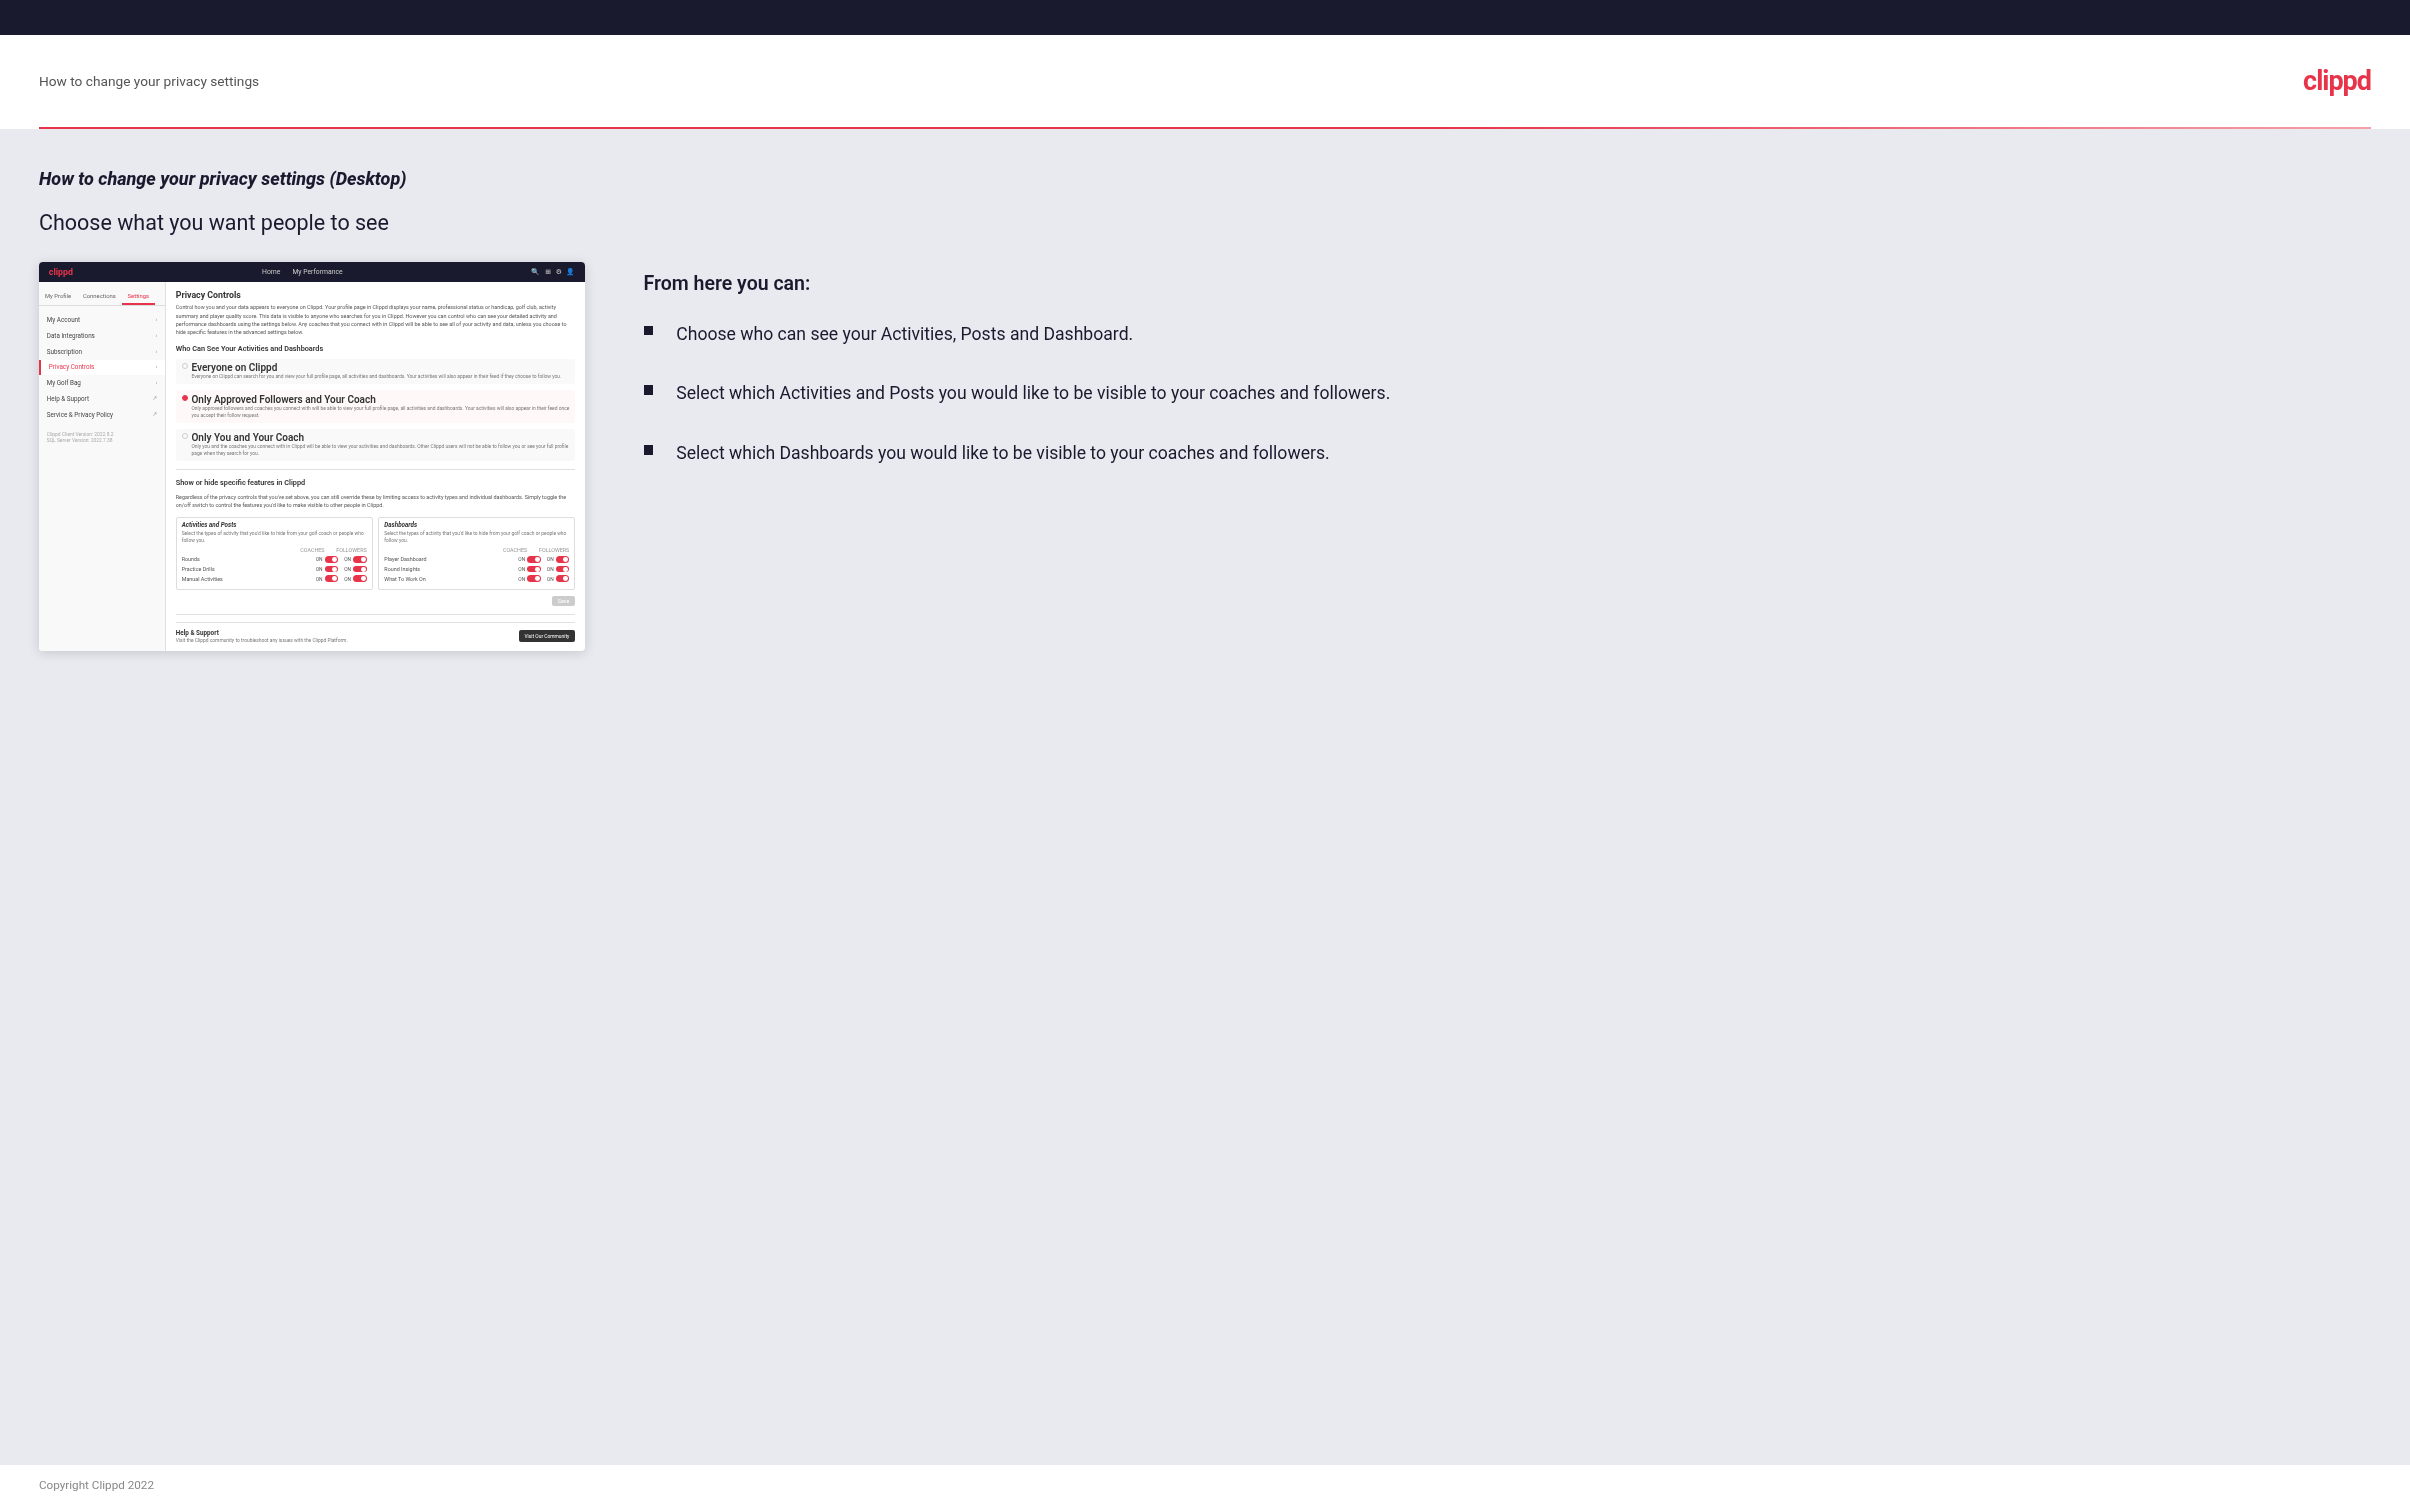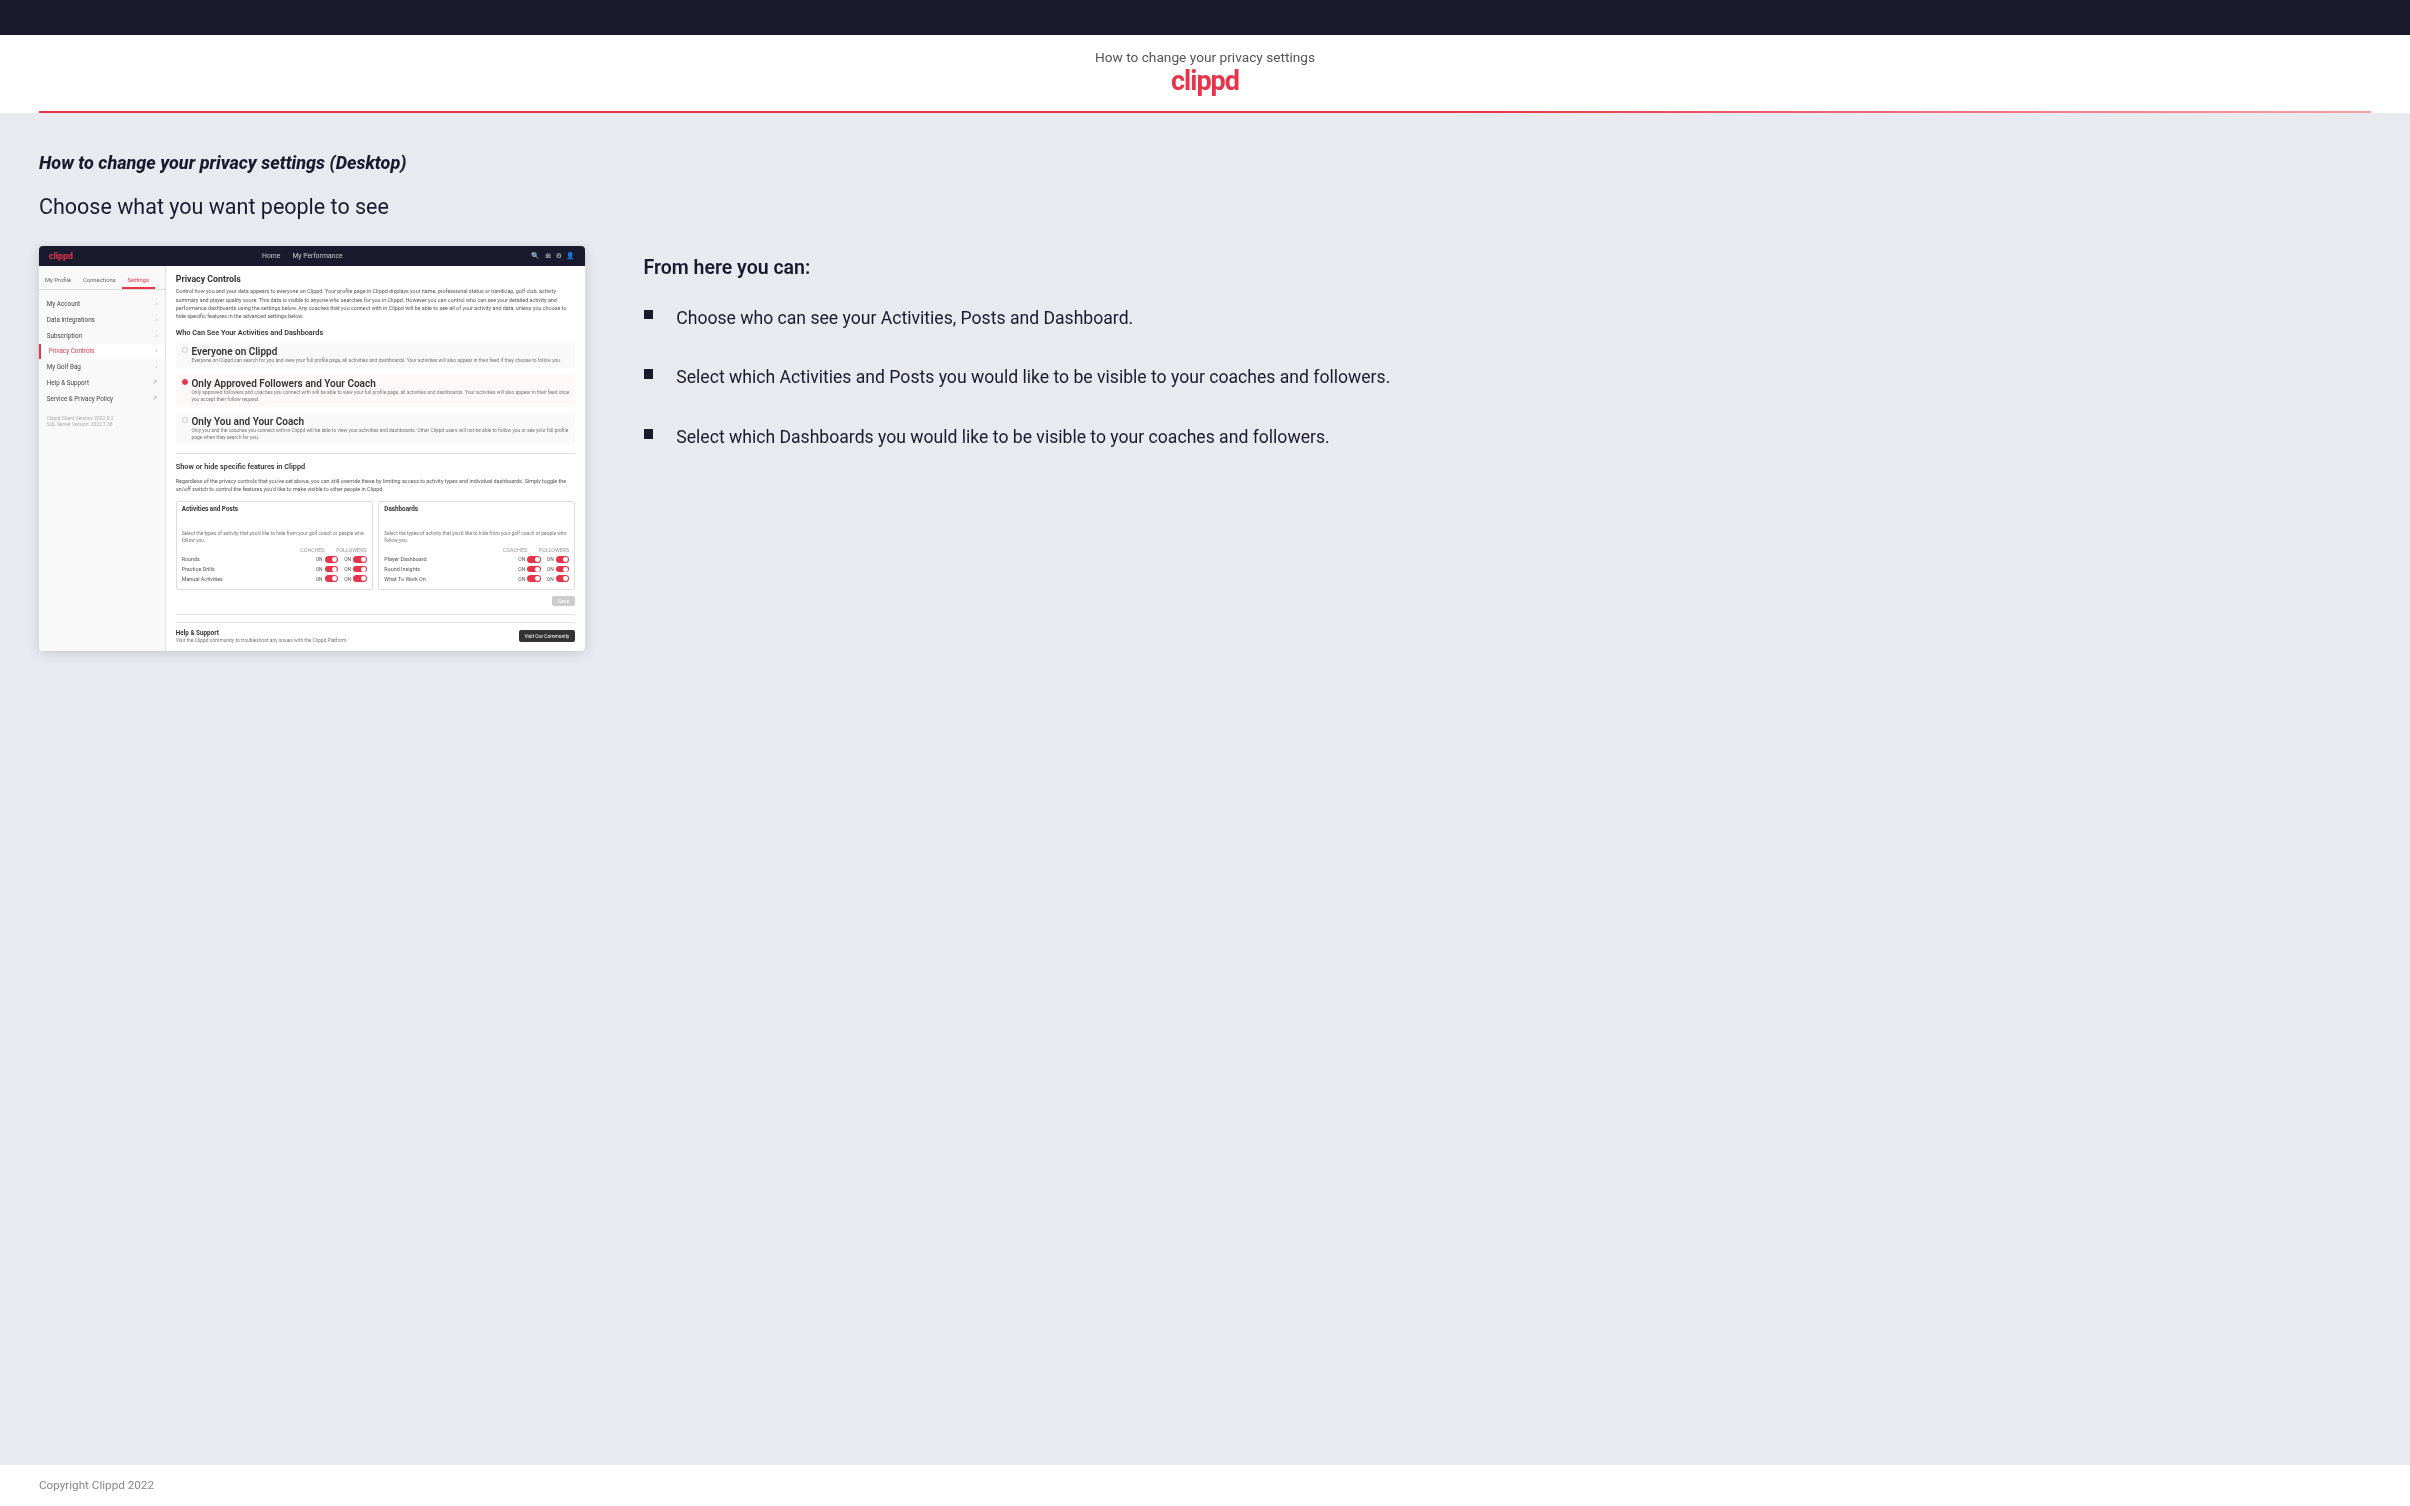--- a/index.html
+++ b/index.html
@@ -15,24 +15,23 @@
     .top-bar {
       background: #1a1a2e;
       height: 35px;
       width: 100%;
       flex-shrink: 0;
     }
     
     .header {
       display: flex;
       align-items: center;
-      justify-content: center;
-      padding: 14px 39px;
+      justify-content: space-between;
+      padding: 30px 39px;
       background: #fff;
-      flex-direction: column;
     }
     .header-title {
       font-size: 13.7px;
       color: #555;
     }
     .logo {
       font-size: 27px;
       font-weight: 700;
       color: #e8344a;
       letter-spacing: -1px;
@@ -228,21 +227,22 @@
     .mockup-toggle-box {
       flex: 1;
       border: 1px solid #ddd;
       border-radius: 2px;
       padding: 3.9px 4.9px;
     }
     .mockup-toggle-title {
       font-size: 6.3px;
       font-weight: 700;
       color: #333;
-      margin-bottom: 17px;
+      margin-bottom: 1px;
+      font-style: italic;
     }
     .mockup-toggle-subdesc {
       font-size: 4.9px;
       color: #777;
       margin-bottom: 3.9px;
       line-height: 1.3;
     }
     .mockup-toggle-header {
       display: flex;
       justify-content: flex-end;

